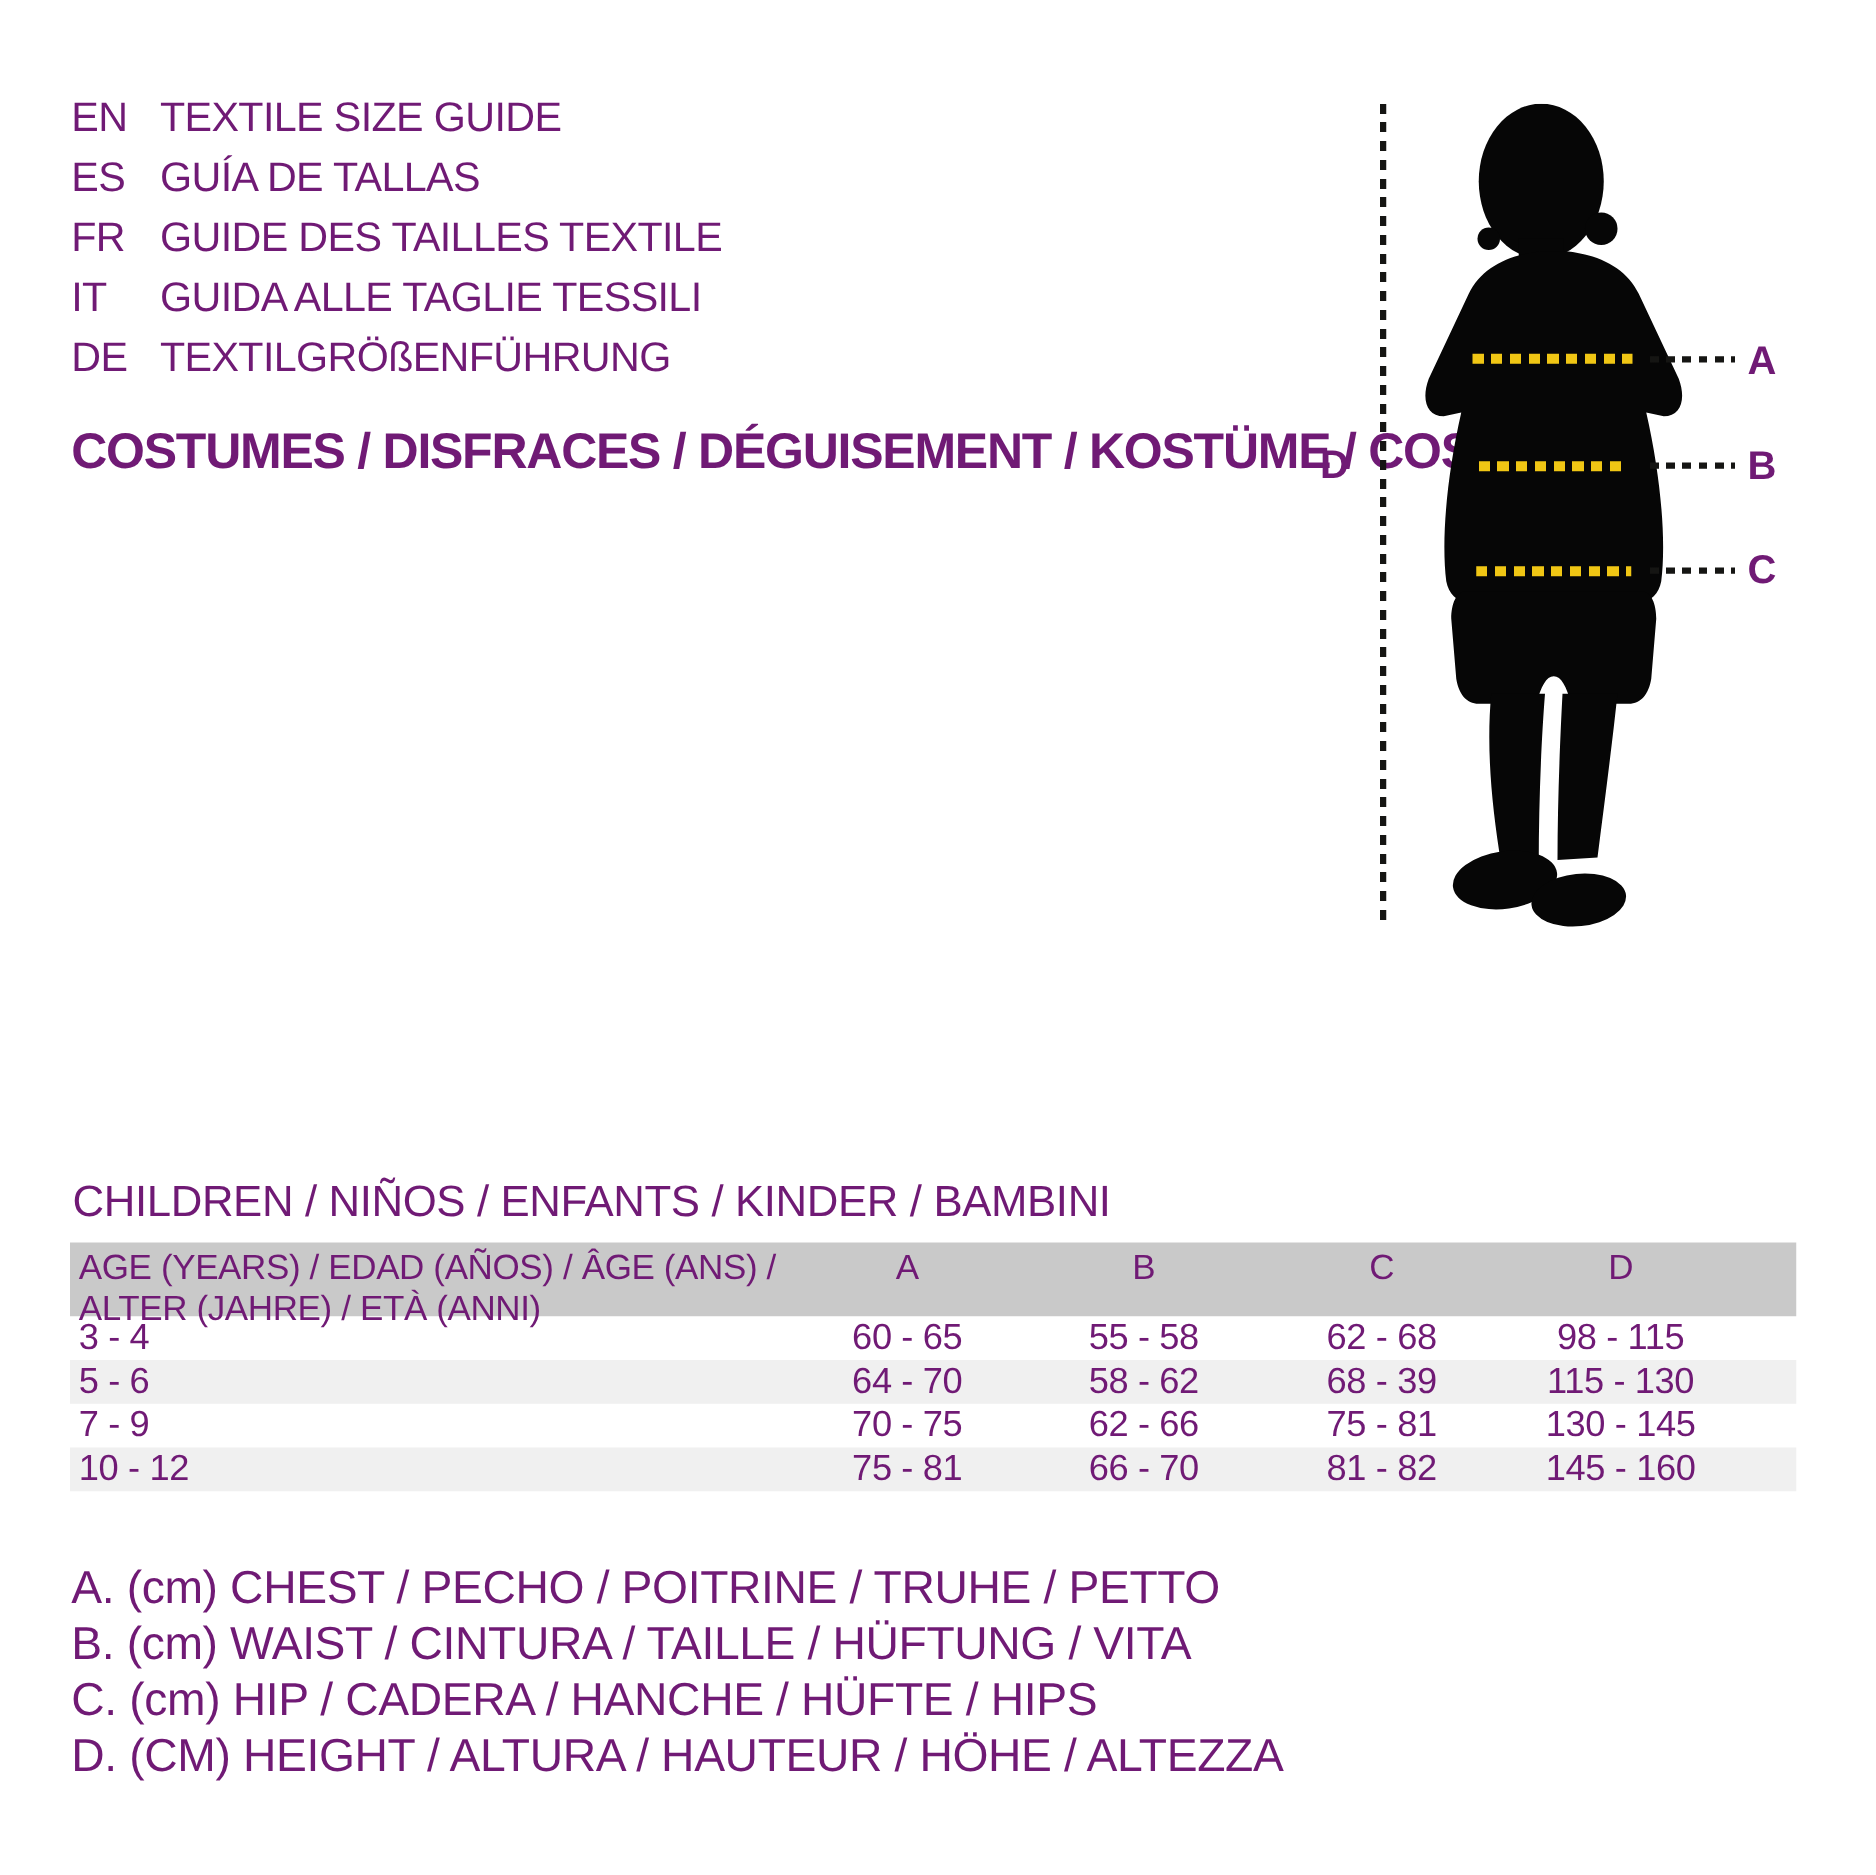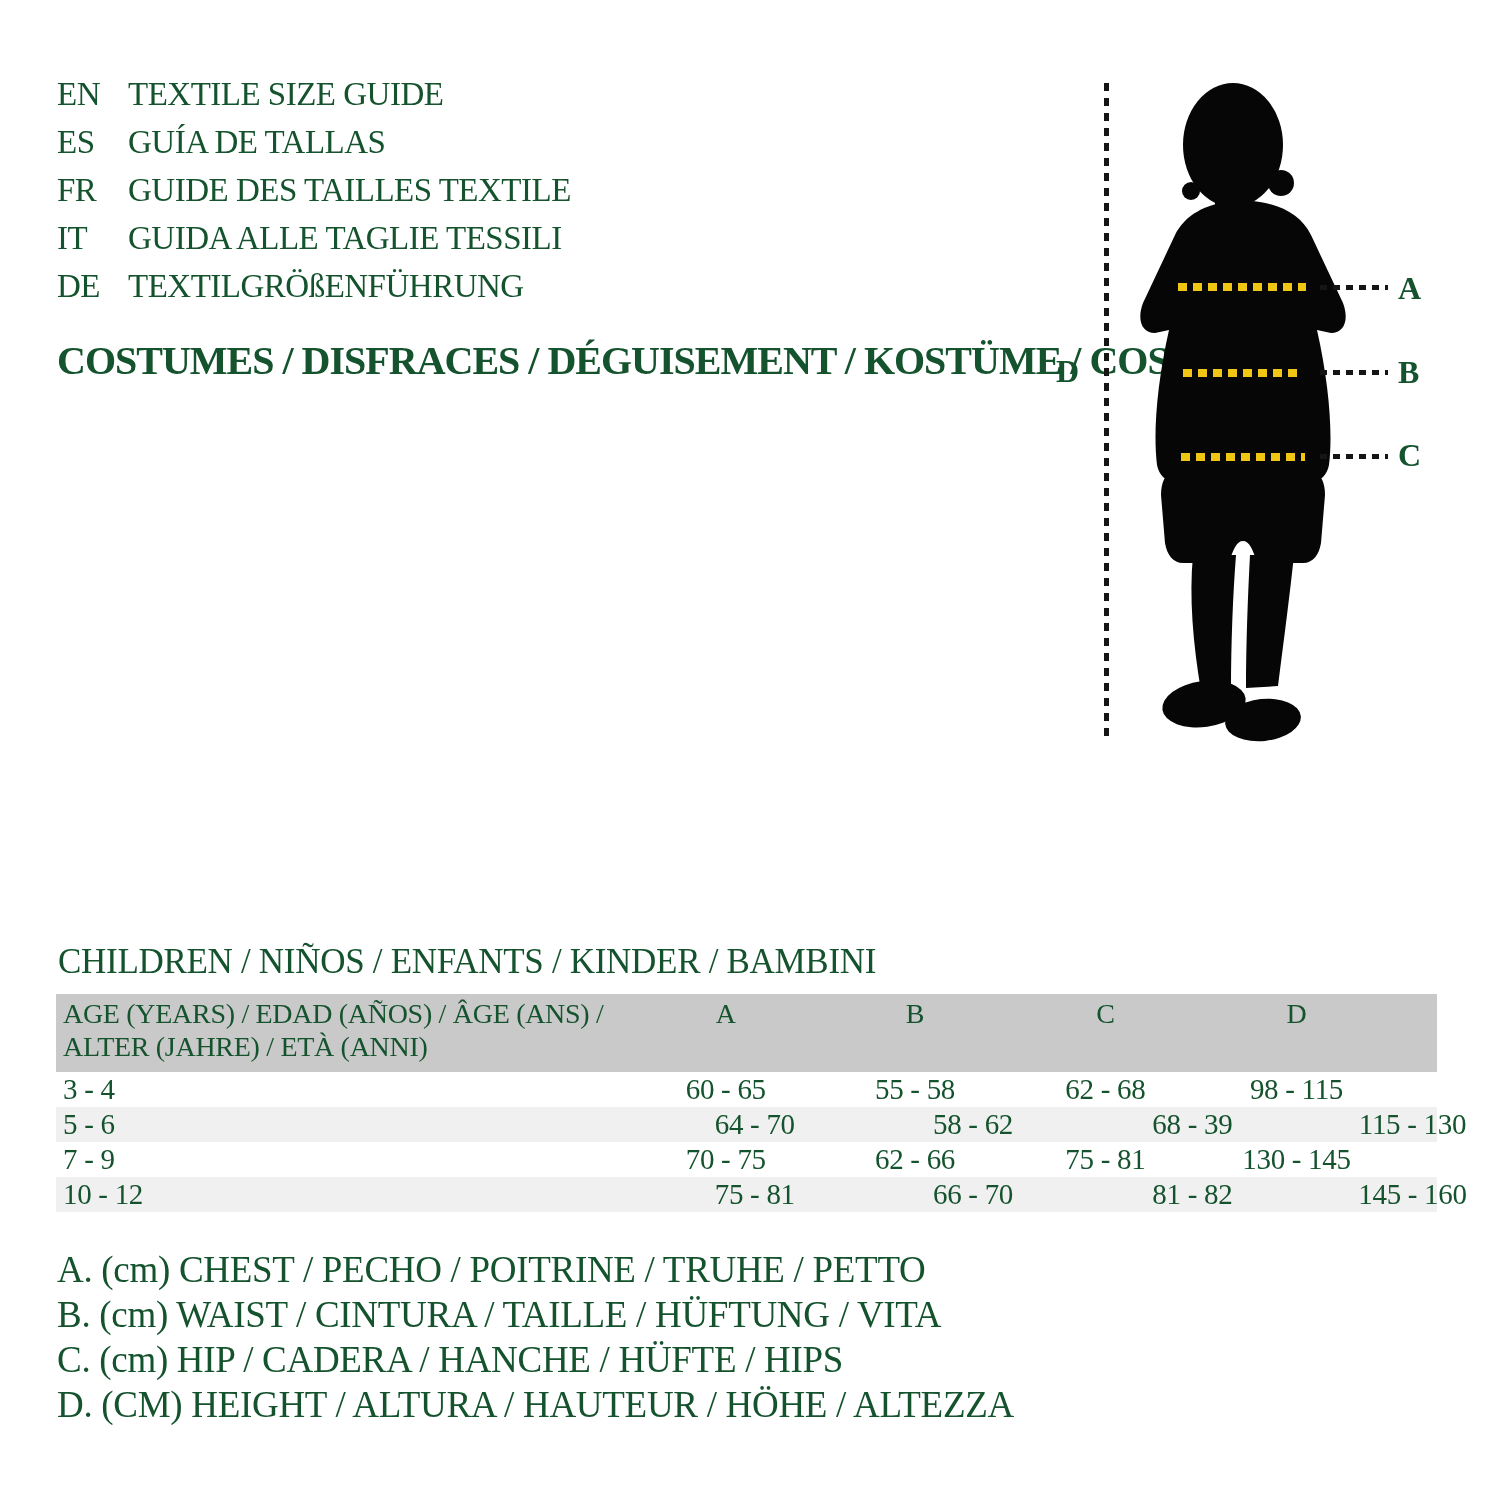--- a/index.html
+++ b/index.html
@@ -1,19 +1,19 @@
 <!DOCTYPE html>
 <html><head>
 <meta charset="utf-8">
 <style>
   html,body{margin:0;padding:0;background:#ffffff;}
   .canvas{
     position:relative;width:1501px;height:1500px;background:#ffffff;overflow:hidden;
-    font-family:Liberation Serif, serif;
-    color:#14532d;
+    font-family:Liberation Sans, sans-serif;
+    color:#701a75;
     -webkit-font-smoothing:antialiased;
   }
   
   .lang-block{position:absolute;left:57px;top:70px;}
   .lang-row{display:flex;height:48px;line-height:48px;font-size:33px;letter-spacing:-0.5px;}
   .lang-code{width:71px;flex:0 0 71px;}
   .lang-label{white-space:nowrap;}
   
   .category{
     position:absolute;left:57px;top:339px;margin:0;
@@ -47,30 +47,30 @@
   .leader-b{left:1320px;top:370px;width:68px;}
   .leader-c{left:1320px;top:454px;width:68px;}
   
   .section-title{
     position:absolute;left:58px;top:944px;margin:0;
     font-size:35px;font-weight:normal;letter-spacing:-0.3px;line-height:36px;white-space:nowrap;
   }
   
   .size-table{position:absolute;left:56px;top:994px;width:1381px;font-size:28px;letter-spacing:-0.3px;}
   .trow{display:grid;grid-template-columns:41% 15% 14% 14% 16%;align-items:center;}
-  .thead{background:#c9c9c9;height:78px;align-items:start;}
+  .thead{background:#c9c9c9;height:59px;align-items:start;}
   .thead .cell{padding-top:3px;line-height:33px;}
   .cell{white-space:nowrap;}
   .cell-age{padding-left:7px;text-align:left;}
   .cell-num{text-align:center;}
   .col-b{padding-right:22px;}
   .col-c{padding-right:28px;}
   .col-d{padding-right:60px;}
   .drow{height:35px;line-height:35px;font-size:29px;}
-  .row-alt{background:#f0f0f0;gap:29px;}
+  .row-alt{background:#f0f0f0;}
   
   .legend{position:absolute;left:57px;top:1247px;}
   .legend-line{height:45px;line-height:45px;font-size:37px;letter-spacing:-0.3px;white-space:nowrap;}
 </style>
 </head>
 <body>
 
 <div class="canvas">
 
   <div class="lang-block">

